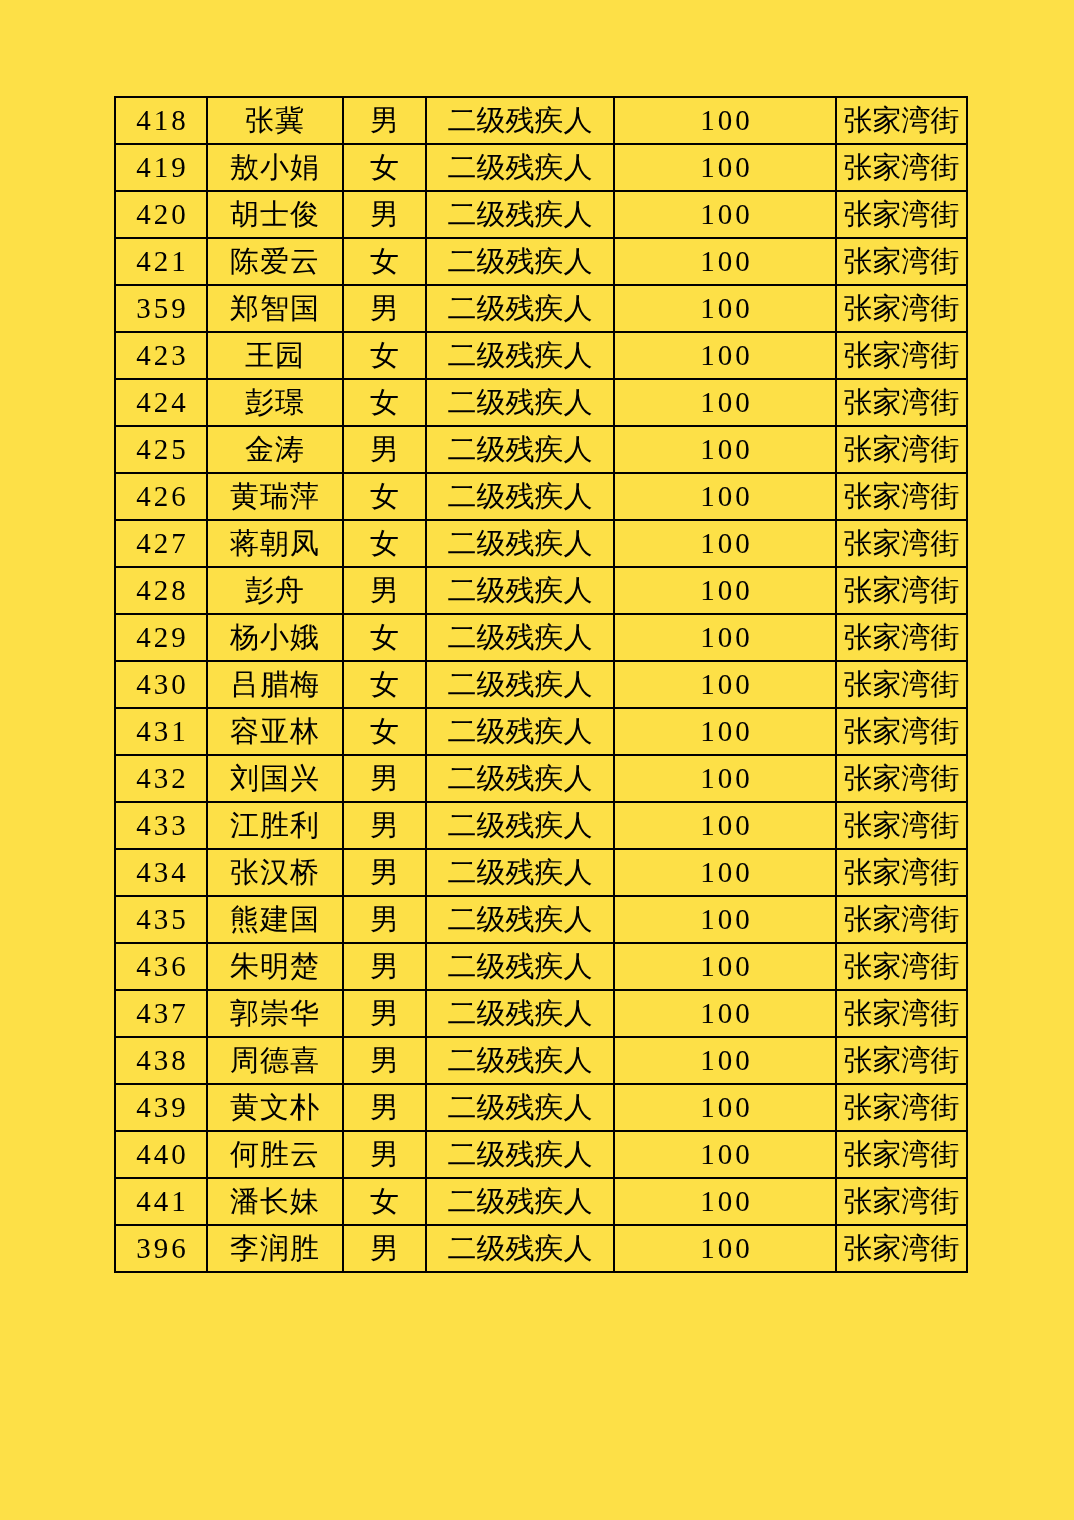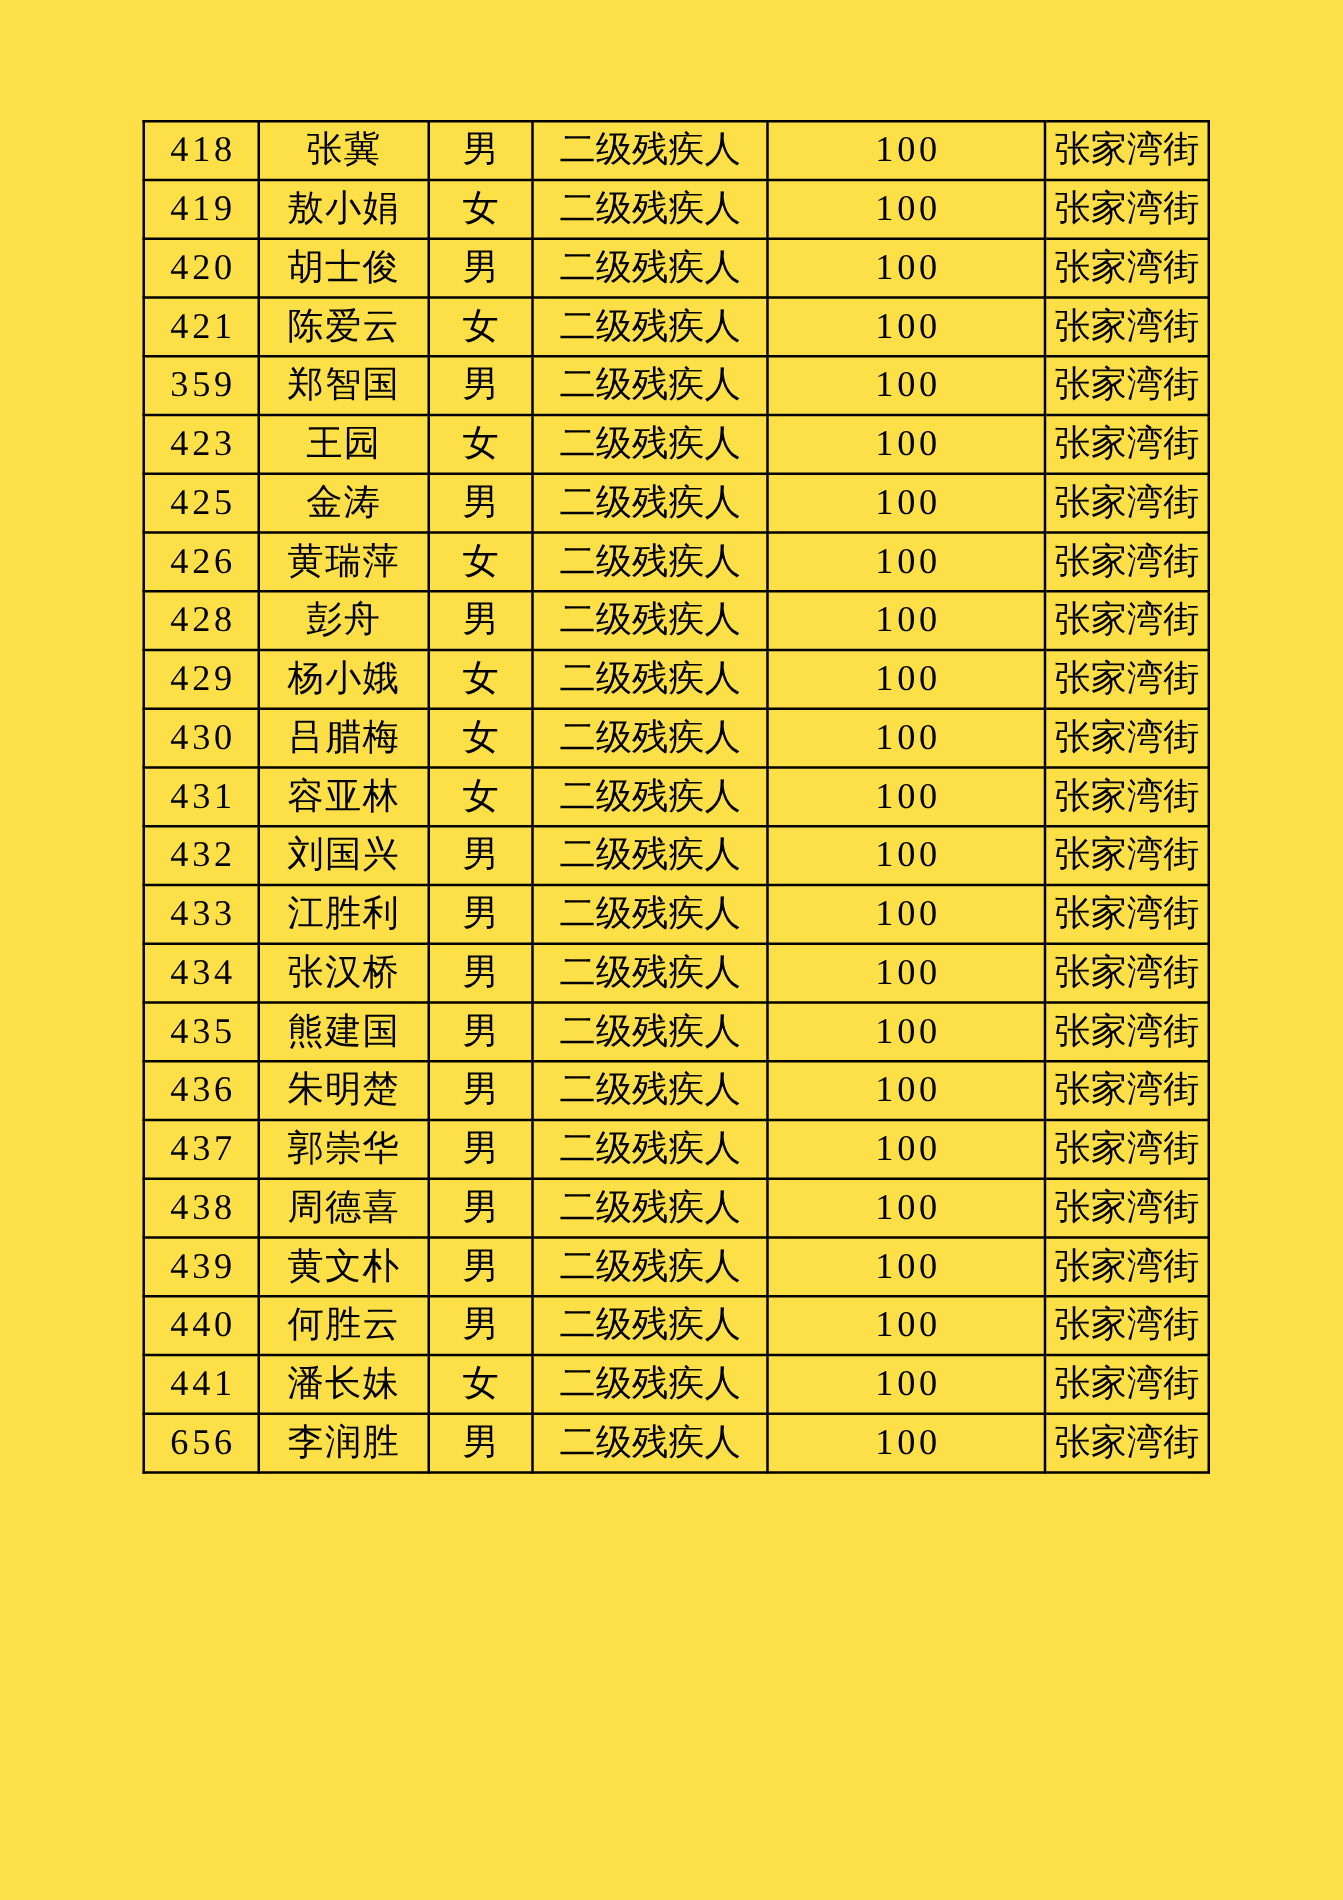--- a/index.html
+++ b/index.html
@@ -111,36 +111,52 @@
         </tr>
         <tr>
           <td class="c-no">423</td>
           <td class="c-name">王园</td>
           <td class="c-gender">女</td>
           <td class="c-category">二级残疾人</td>
           <td class="c-amount">100</td>
           <td class="c-street">张家湾街</td>
         </tr>
         <tr>
+          <td class="c-no">424</td>
+          <td class="c-name">彭璟</td>
+          <td class="c-gender">女</td>
+          <td class="c-category">二级残疾人</td>
+          <td class="c-amount">100</td>
+          <td class="c-street">张家湾街</td>
+        </tr>
+        <tr>
           <td class="c-no">425</td>
           <td class="c-name">金涛</td>
           <td class="c-gender">男</td>
           <td class="c-category">二级残疾人</td>
           <td class="c-amount">100</td>
           <td class="c-street">张家湾街</td>
         </tr>
         <tr>
           <td class="c-no">426</td>
           <td class="c-name">黄瑞萍</td>
           <td class="c-gender">女</td>
           <td class="c-category">二级残疾人</td>
           <td class="c-amount">100</td>
           <td class="c-street">张家湾街</td>
         </tr>
         <tr>
+          <td class="c-no">427</td>
+          <td class="c-name">蒋朝凤</td>
+          <td class="c-gender">女</td>
+          <td class="c-category">二级残疾人</td>
+          <td class="c-amount">100</td>
+          <td class="c-street">张家湾街</td>
+        </tr>
+        <tr>
           <td class="c-no">428</td>
           <td class="c-name">彭舟</td>
           <td class="c-gender">男</td>
           <td class="c-category">二级残疾人</td>
           <td class="c-amount">100</td>
           <td class="c-street">张家湾街</td>
         </tr>
         <tr>
           <td class="c-no">429</td>
           <td class="c-name">杨小娥</td>
@@ -239,21 +255,21 @@
         </tr>
         <tr>
           <td class="c-no">441</td>
           <td class="c-name">潘长妹</td>
           <td class="c-gender">女</td>
           <td class="c-category">二级残疾人</td>
           <td class="c-amount">100</td>
           <td class="c-street">张家湾街</td>
         </tr>
         <tr>
-          <td class="c-no">656</td>
+          <td class="c-no">396</td>
           <td class="c-name">李润胜</td>
           <td class="c-gender">男</td>
           <td class="c-category">二级残疾人</td>
           <td class="c-amount">100</td>
           <td class="c-street">张家湾街</td>
         </tr>
       </tbody>
   </table>
 </div>
 

